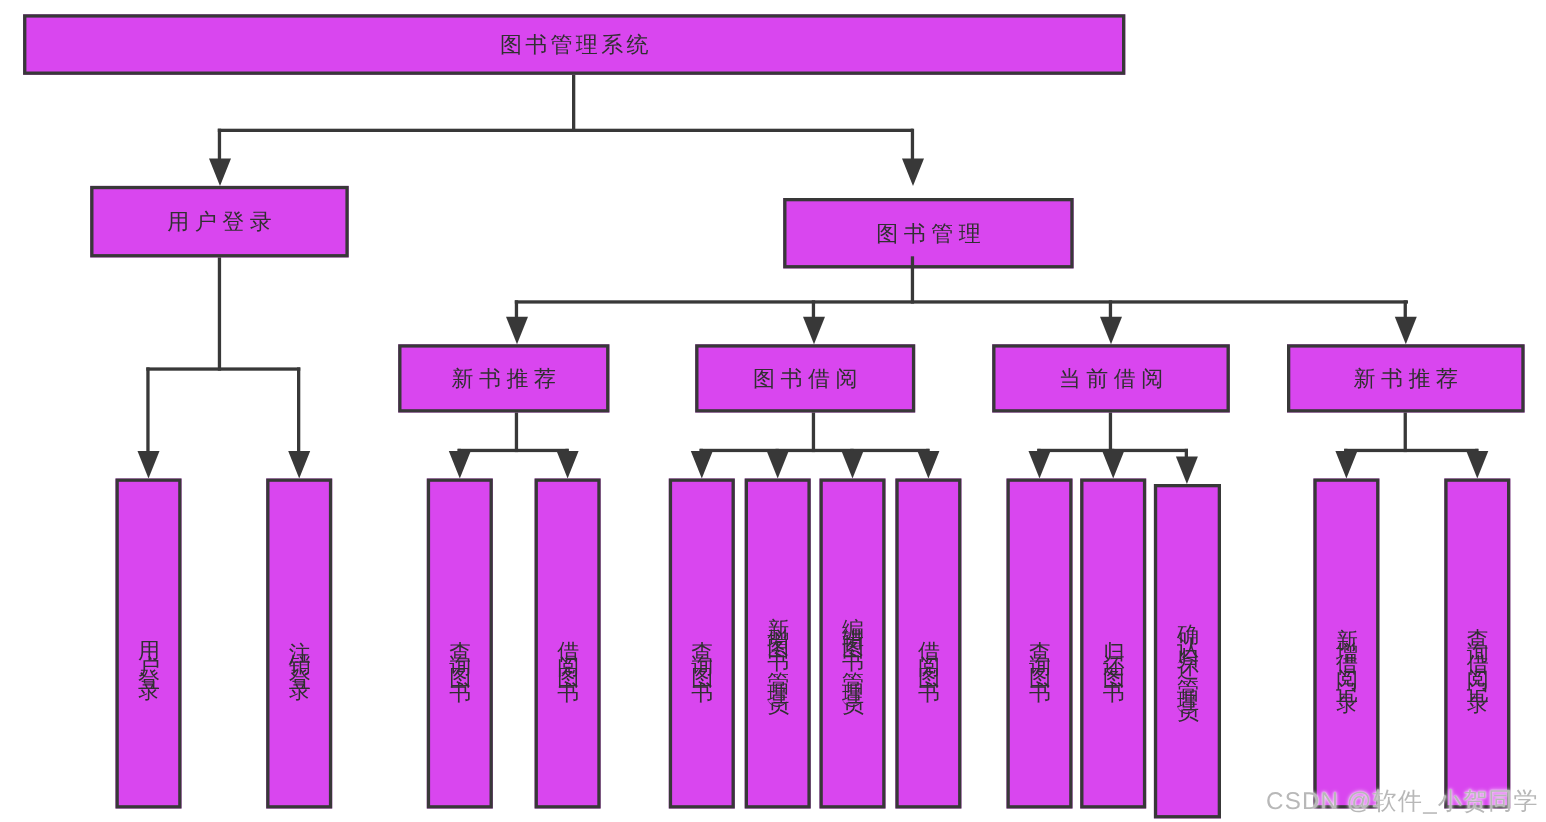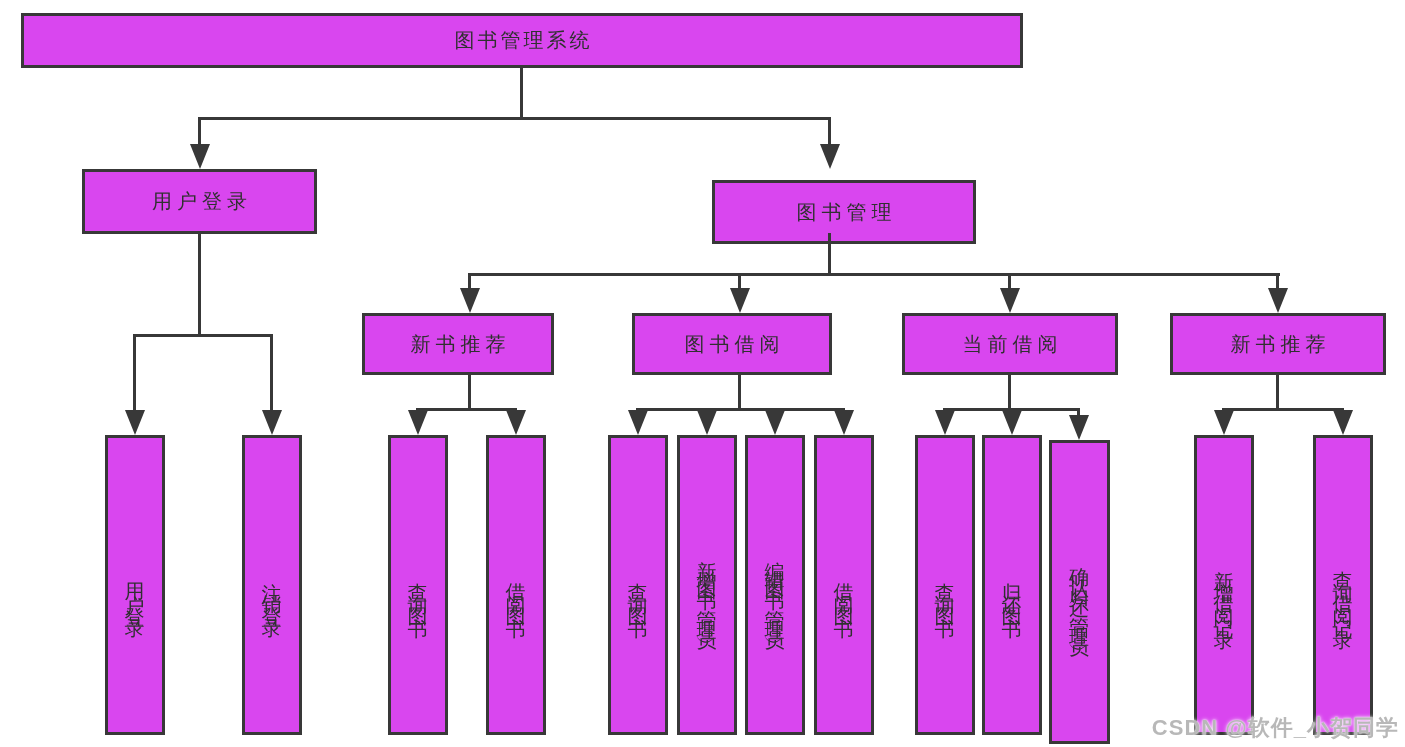--- a/index.html
+++ b/index.html
@@ -31,21 +31,20 @@
   .arrow{
     position:absolute;width:0;height:0;
     border-left:10px solid transparent;
     border-right:10px solid transparent;
     border-top:25px solid #383838;
   }
   .watermark{
     position:absolute;right:6px;bottom:4px;z-index:10;
     font-size:22px;color:#b8b8b8;letter-spacing:1px;
     text-shadow:0 0 2px #ffffff,0 0 4px #ffffff;
-    font-weight:bold;
   }
 </style>
 </head>
 <body>
 
 <div class="box root" style="left:21px;top:13px;width:1002px;height:55px;">
   <span class="lbl">图书管理系统</span>
 </div>
 
 <div class="vline" style="left:520px;top:68px;height:52px;"></div>

